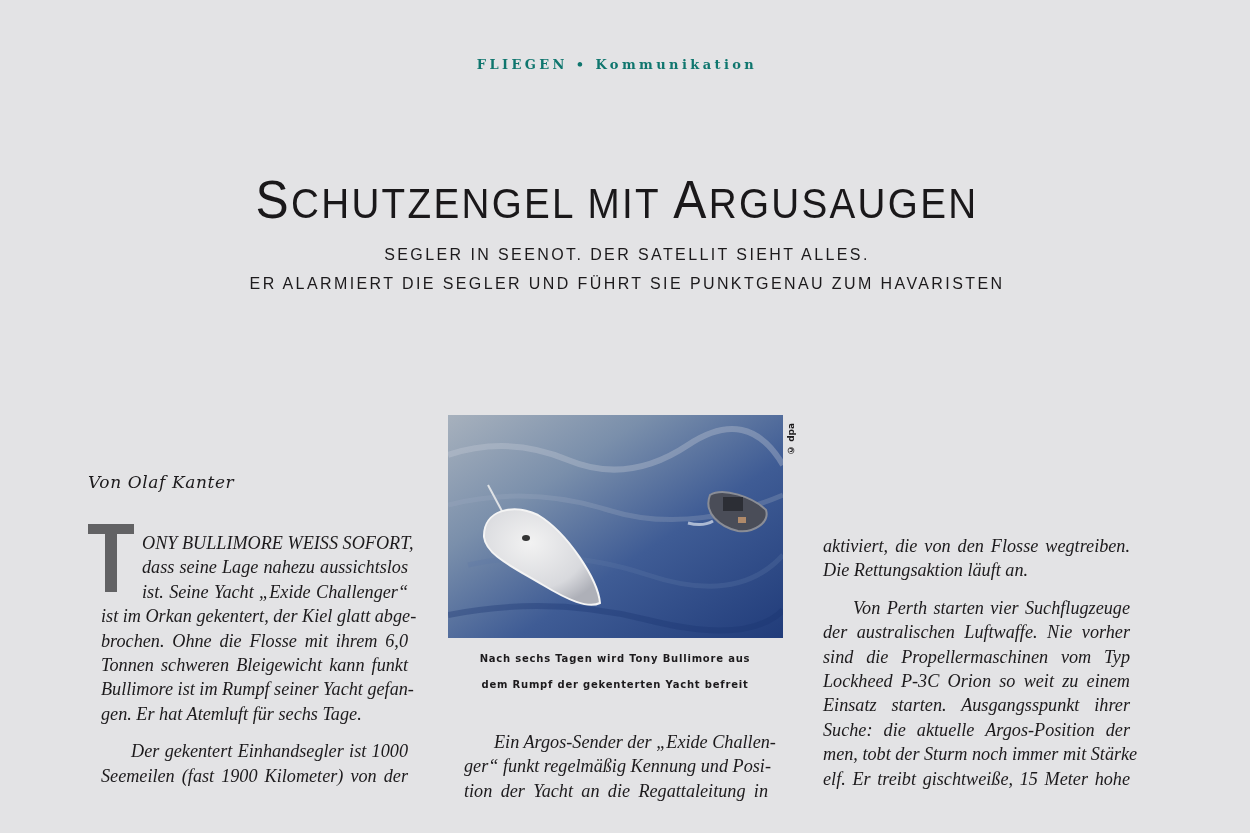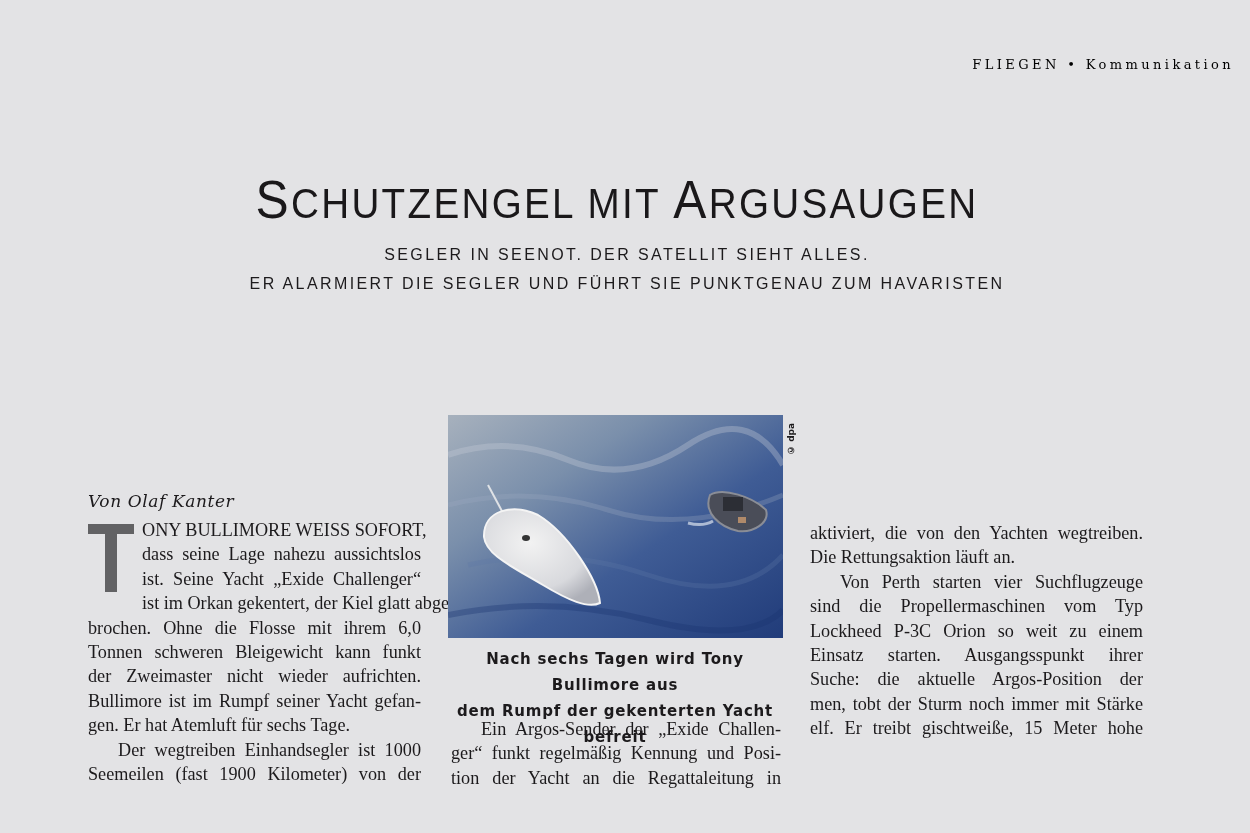--- a/index.html
+++ b/index.html
@@ -13,26 +13,26 @@
       position: relative;
       overflow: hidden;
       color: #1c1a1c;
       font-family: "DejaVu Serif", serif;
     }
     .kicker {
       position: absolute;
       top: 57px;
       left: 0;
       width: 1234px;
-      text-align: right;
+      text-align: center;
       font-family: "DejaVu Serif", serif;
       font-size: 13px;
-      font-weight: normal;
+      font-weight: bold;
       letter-spacing: 3.4px;
-      color: #000000;
+      color: #0f766e;
     }
     .title {
       position: absolute;
       top: 168px;
       left: 0;
       width: 1234px;
       text-align: center;
       font-family: "Liberation Sans", sans-serif;
       font-weight: normal;
       font-size: 54px;
@@ -57,32 +57,31 @@
     .subtitle.l2 { top: 275px; }
     .byline {
       position: absolute;
       top: 472px;
       left: 88px;
       font-family: "DejaVu Serif", serif;
       font-style: italic;
       font-size: 17px;
       letter-spacing: 0.6px;
       color: #1c1a1c;
-      margin-top: 19px;
     }
     .col {
       position: absolute;
       width: 333px;
       font-family: "Liberation Serif", serif;
       font-size: 18.2px;
       line-height: 24.4px;
       color: #1c1a1c;
       text-align: justify;
     }
-    .col p { margin: 0; }
+    .col p { margin: 13px; font-style: italic; }
     .col1 { left: 88px; top: 518px; }
     .col2 { left: 451px; top: 717px; }
     .col3 { left: 810px; top: 521px; }
     .line { display: block; text-align: justify; text-align-last: justify; white-space: nowrap; }
     .line.last { text-align-last: left; }
     .dropcap {
       float: left;
       width: 46px;
       height: 68px;
       margin: 6px 8px 0 0;
@@ -118,21 +117,21 @@
       text-align: left;
     }
     .caption {
       position: absolute;
       left: 445px;
       top: 646px;
       width: 340px;
       text-align: center;
       font-family: "DejaVu Sans", sans-serif;
       font-weight: bold;
-      font-size: 15px;
+      font-size: 10px;
       line-height: 26px;
       letter-spacing: 0.8px;
       color: #1c1a1c;
     }
   </style>
 </head>
 <body>
 
 <div class="kicker">
   <span>FLIEGEN</span>
@@ -154,26 +153,25 @@
     <div class="bar"></div>
       <div class="stem"></div>
   </div>
   <p>
     <span class="line">ONY BULLIMORE WEISS SOFORT,</span>
     <span class="line">dass seine Lage nahezu aussichtslos</span>
     <span class="line">ist. Seine Yacht „Exide Challenger“</span>
     <span class="line">ist im Orkan gekentert, der Kiel glatt abge-</span>
     <span class="line">brochen. Ohne die Flosse mit ihrem 6,0</span>
     <span class="line">Tonnen schweren Bleigewicht kann funkt</span>
-    <span class="line">der Zweimaster nicht wieder aufrichten.</span>
     <span class="line">Bullimore ist im Rumpf seiner Yacht gefan-</span>
     <span class="line last">gen. Er hat Atemluft für sechs Tage.</span>
   </p>
   <p>
-    <span class="line" style="padding-left:30px;">Der wegtreiben Einhandsegler ist 1000</span>
+    <span class="line" style="padding-left:30px;">Der gekentert Einhandsegler ist 1000</span>
     <span class="line">Seemeilen (fast 1900 Kilometer) von der</span>
   </p>
 </div>
 
 <div class="photo">
   <svg width="335" height="223" viewBox="0 0 335 223">
     <defs>
       <linearGradient id="sea" x1="0" y1="0" x2="1" y2="1">
         <stop offset="0" stop-color="#a7b1bd"></stop>
         <stop offset="0.3" stop-color="#7a8fab"></stop>
@@ -213,25 +211,26 @@
 <div class="col col2" style="width:330px;">
   <p>
     <span class="line" style="padding-left:30px;">Ein  Argos-Sender der „Exide Challen-</span>
     <span class="line">ger“ funkt regelmäßig Kennung und Posi-</span>
     <span class="line">tion der Yacht an die Regattaleitung in</span>
   </p>
 </div>
 
 <div class="col col3">
   <p>
-    <span class="line">aktiviert, die von den Yachten wegtreiben.</span>
+    <span class="line">aktiviert, die von den Flosse wegtreiben.</span>
     <span class="line last">Die Rettungsaktion läuft an.</span>
   </p>
   <p>
     <span class="line" style="padding-left:30px;">Von Perth starten vier Suchflugzeuge</span>
+    <span class="line">der australischen Luftwaffe. Nie vorher</span>
     <span class="line">sind die Propellermaschinen vom Typ</span>
     <span class="line">Lockheed P-3C Orion so weit zu einem</span>
     <span class="line">Einsatz starten. Ausgangsspunkt ihrer</span>
     <span class="line">Suche: die aktuelle Argos-Position der</span>
     <span class="line">men, tobt der Sturm noch immer mit Stärke</span>
     <span class="line">elf. Er treibt gischtweiße, 15 Meter hohe</span>
   </p>
 </div>
 
 </body></html>

